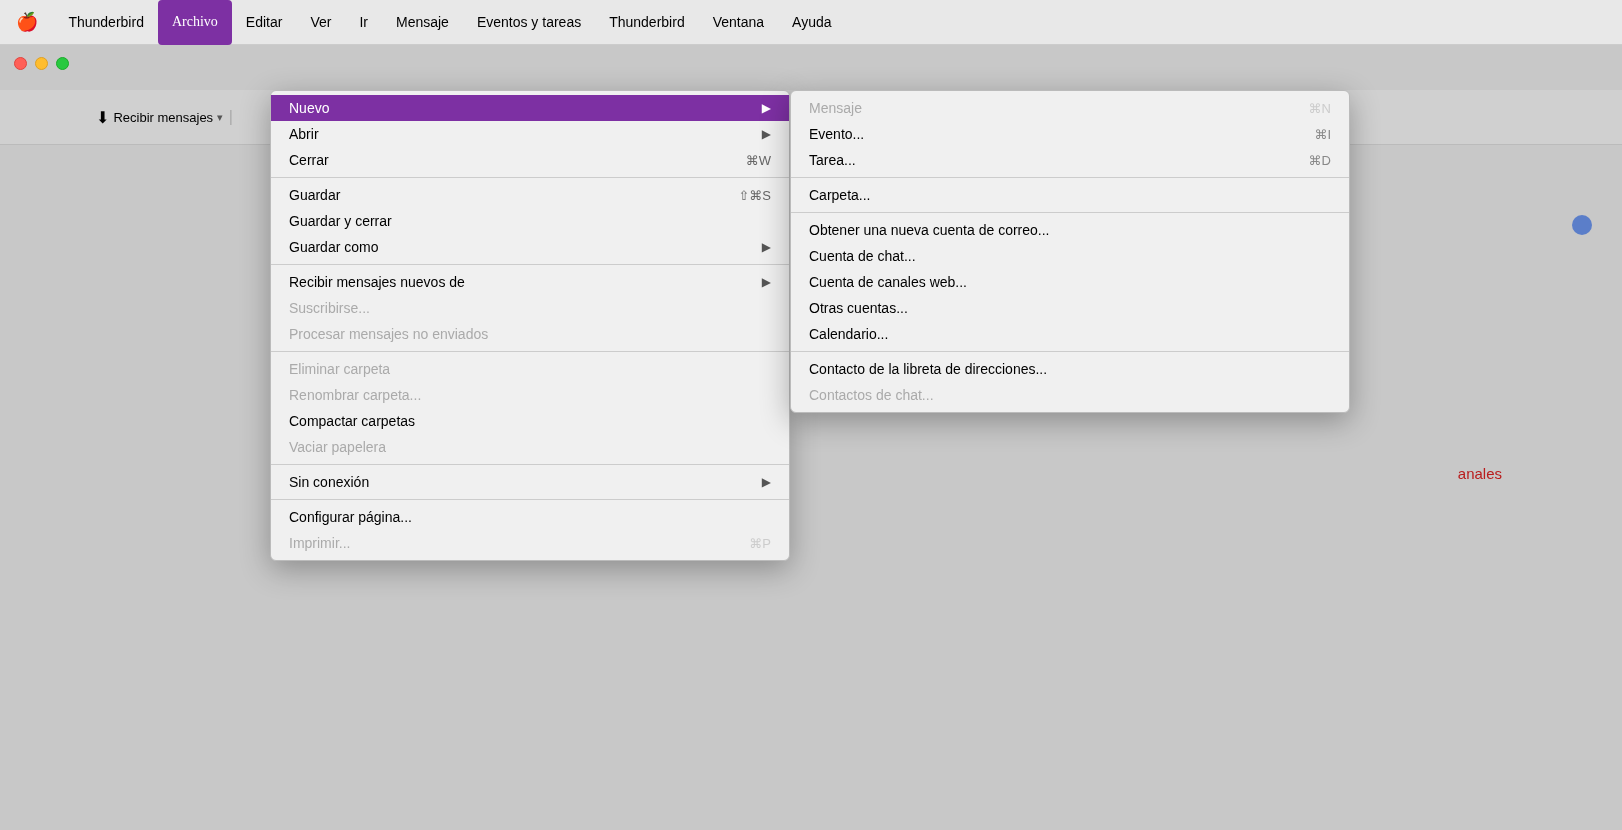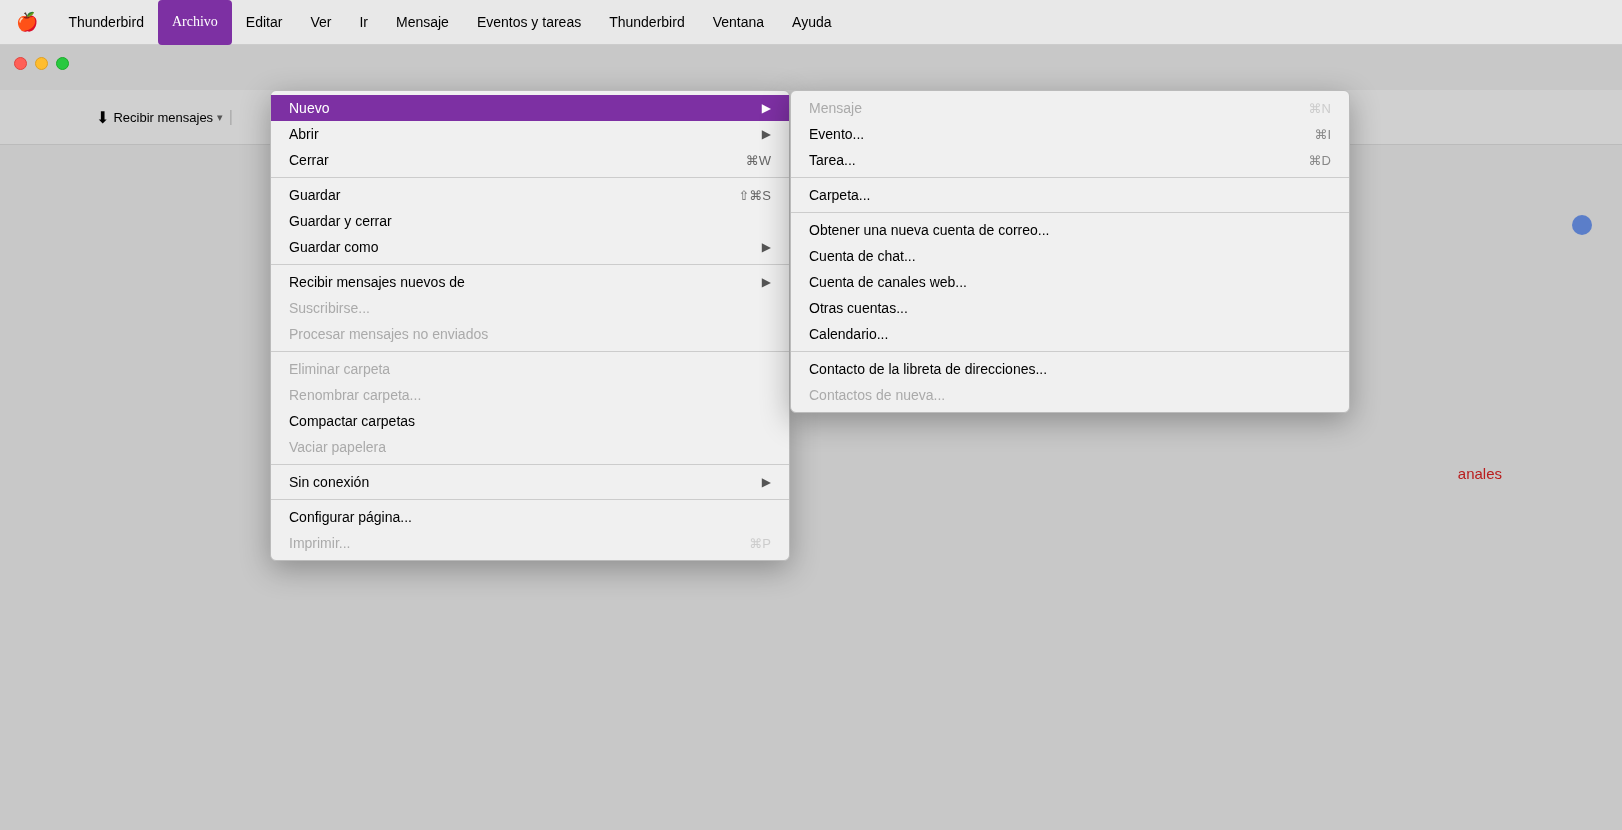--- a/index.html
+++ b/index.html
@@ -364,18 +364,18 @@
       <span>Calendario...</span>
     </div>
 
     <div class="menu-separator"></div>
 
     <div class="menu-item">
       <span>Contacto de la libreta de direcciones...</span>
     </div>
 
     <div class="menu-item disabled">
-      <span>Contactos de nueva...</span>
+      <span>Contactos de chat...</span>
     </div>
 
   </div>
 
 </div>
 
 </body></html>

